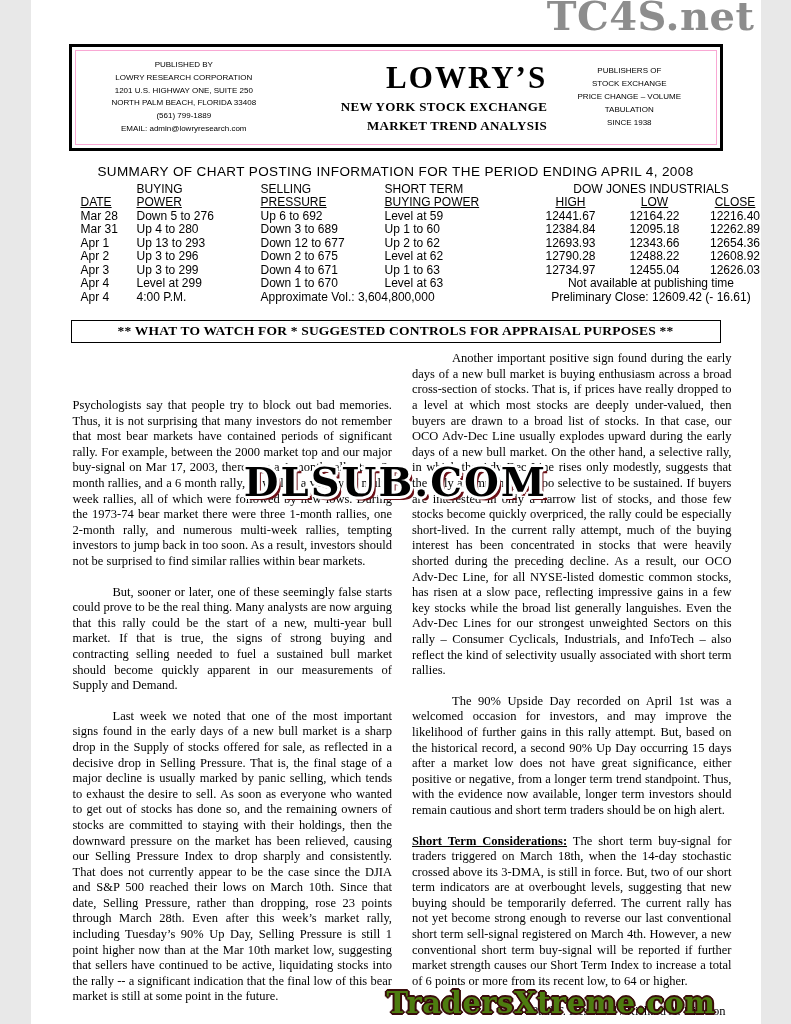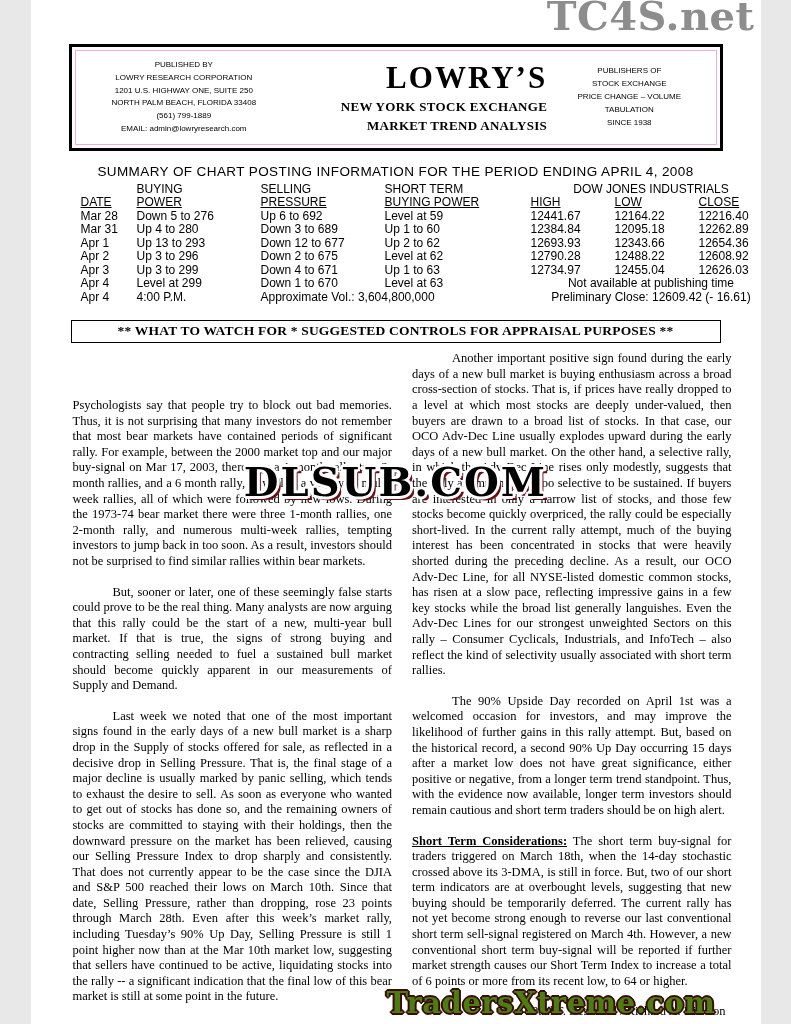--- a/index.html
+++ b/index.html
@@ -29,21 +29,21 @@
     font-family:"Liberation Sans", sans-serif; font-size:13.5px; letter-spacing:0.4px;
   }
   table.summary-table {
     margin:4px 48px 16px 48px; width:695px; border-collapse:collapse;
     font-family:"Liberation Sans", sans-serif; font-size:12px;
   }
   table.summary-table th, table.summary-table td {
     font-weight:normal; text-align:left; padding:0 2px; line-height:13.5px; white-space:nowrap;
   }
   table.summary-table .u { text-decoration:underline; }
-  table.summary-table .num { text-align:left; }
+  table.summary-table .num { text-align:center; }
   table.summary-table .center { text-align:center; }
   col.c-date{width:56px;} col.c-buy{width:124px;} col.c-sell{width:124px;}
   col.c-short{width:146px;} col.c-high{width:84px;} col.c-low{width:84px;} col.c-close{width:77px;}
   
   .heading-box {
     margin:7px 40px 0 40px; border:1.5px solid #000; text-align:center;
     font-family:"Liberation Serif", serif; font-weight:bold; font-size:13.5px;
     padding:2px 0 3px 0; letter-spacing:0.2px;
   }
   

